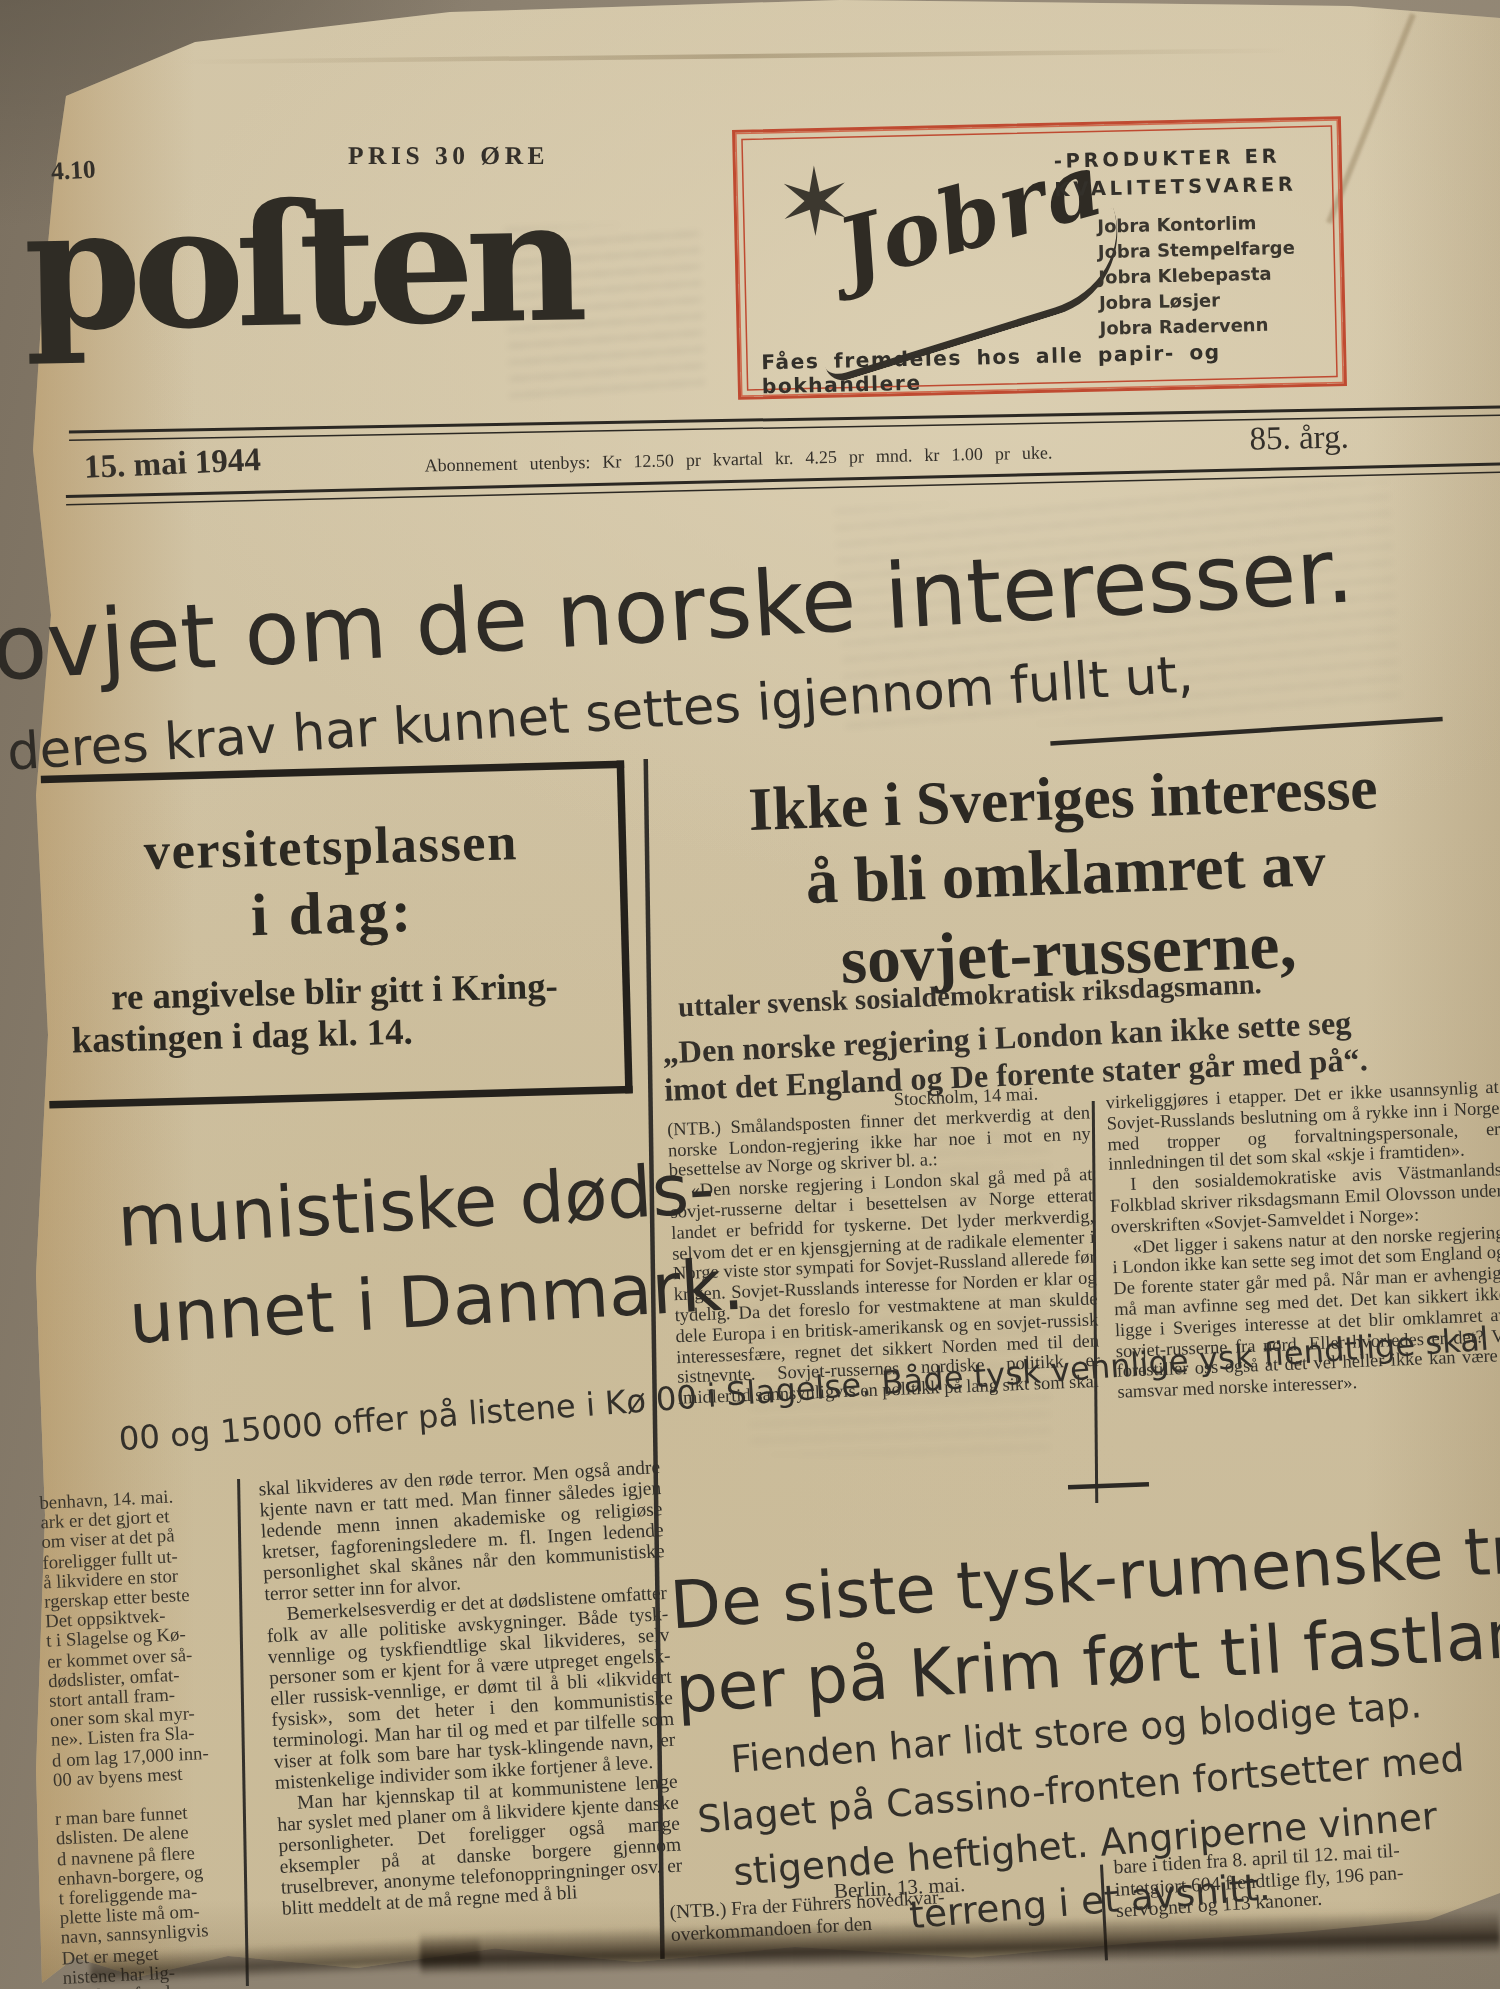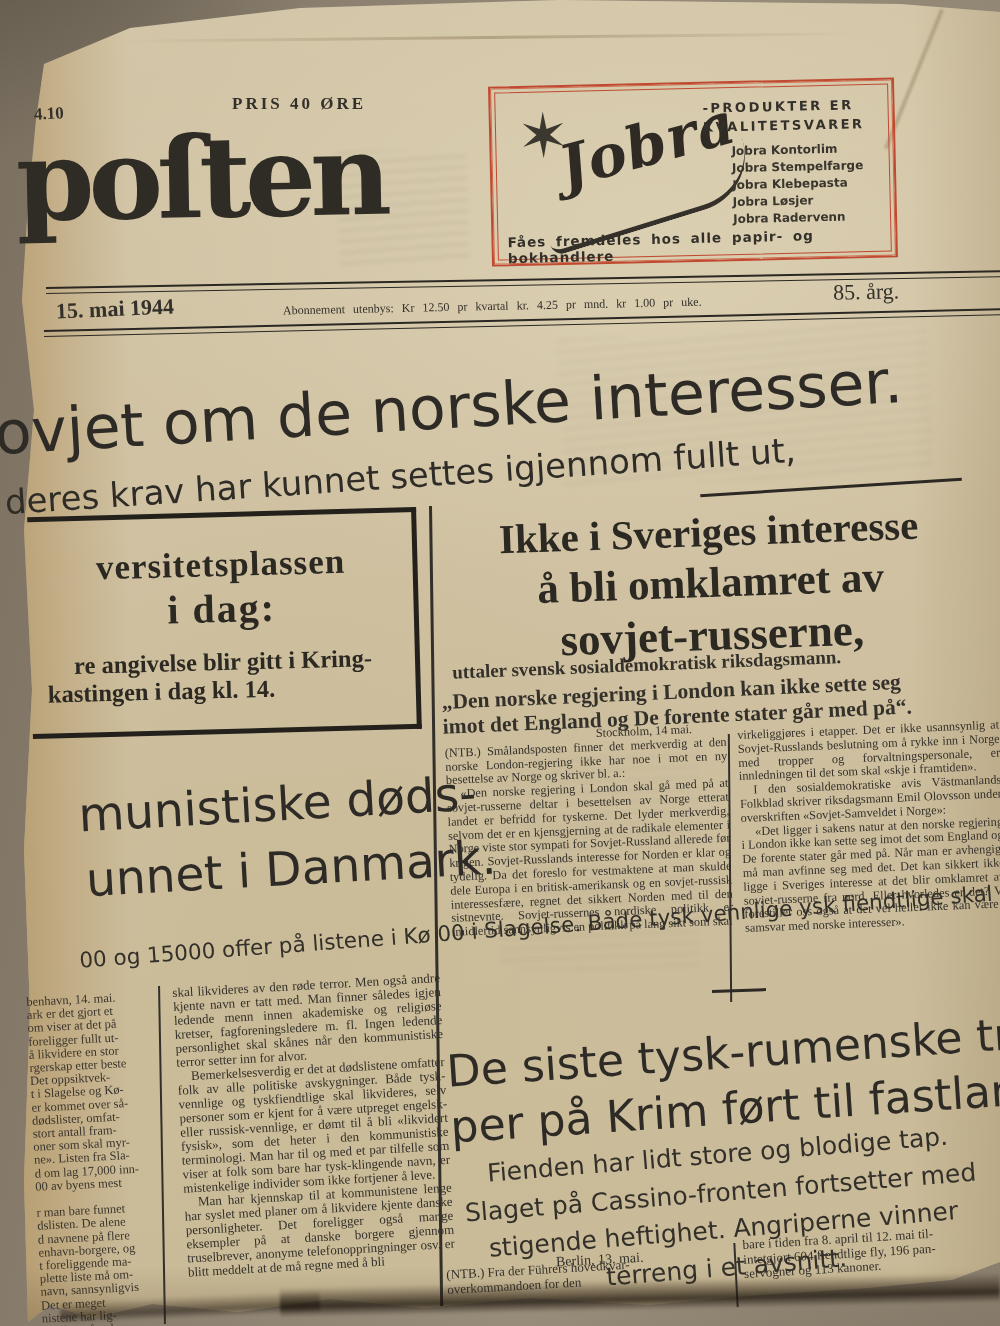--- a/index.html
+++ b/index.html
@@ -91,21 +91,21 @@
 
   <div id="paper"></div>
 
   <div class="crease abs" style="left:120px;top:36px;width:740px;height:3px;background:linear-gradient(to right,rgba(0,0,0,0),rgba(110,90,55,.35),rgba(0,0,0,0));transform:rotate(-.6deg);"></div>
   <div class="crease abs" style="left:912px;top:4px;width:4px;height:150px;background:rgba(115,92,58,.32);transform:rotate(22deg);filter:blur(1px);"></div>
   <div class="ghost abs" style="left:338px;top:150px;width:130px;height:115px;transform:rotate(-2deg);"></div>
   <div class="ghost abs" style="left:560px;top:330px;width:370px;height:150px;transform:rotate(-3deg);opacity:.07;"></div>
   <div class="ghost abs" style="left:500px;top:750px;width:200px;height:220px;opacity:.05;"></div>
 
   <div class="abs" id="edition-mark" style="left:34px;top:104px;transform:rotate(-3deg);">4.10</div>
-  <div class="abs" id="price" style="left:232px;top:94px;">PRIS 40 ØRE</div>
+  <div class="abs" id="price" style="left:232px;top:94px;">PRIS 30 ØRE</div>
   <div class="abs" id="masthead" style="left:16px;top:112px;">poſten</div>
 
   <div class="abs" id="ad-box">
     <div id="ad-inner"></div>
     <div class="abs" id="ad-star">✶</div>
     <div class="abs" id="ad-logo">Jobra</div>
     <div class="abs" id="ad-swash"></div>
     <div class="abs ad-slogan">
       <div>-PRODUKTER ER</div>
       <div>KVALITETSVARER</div>

